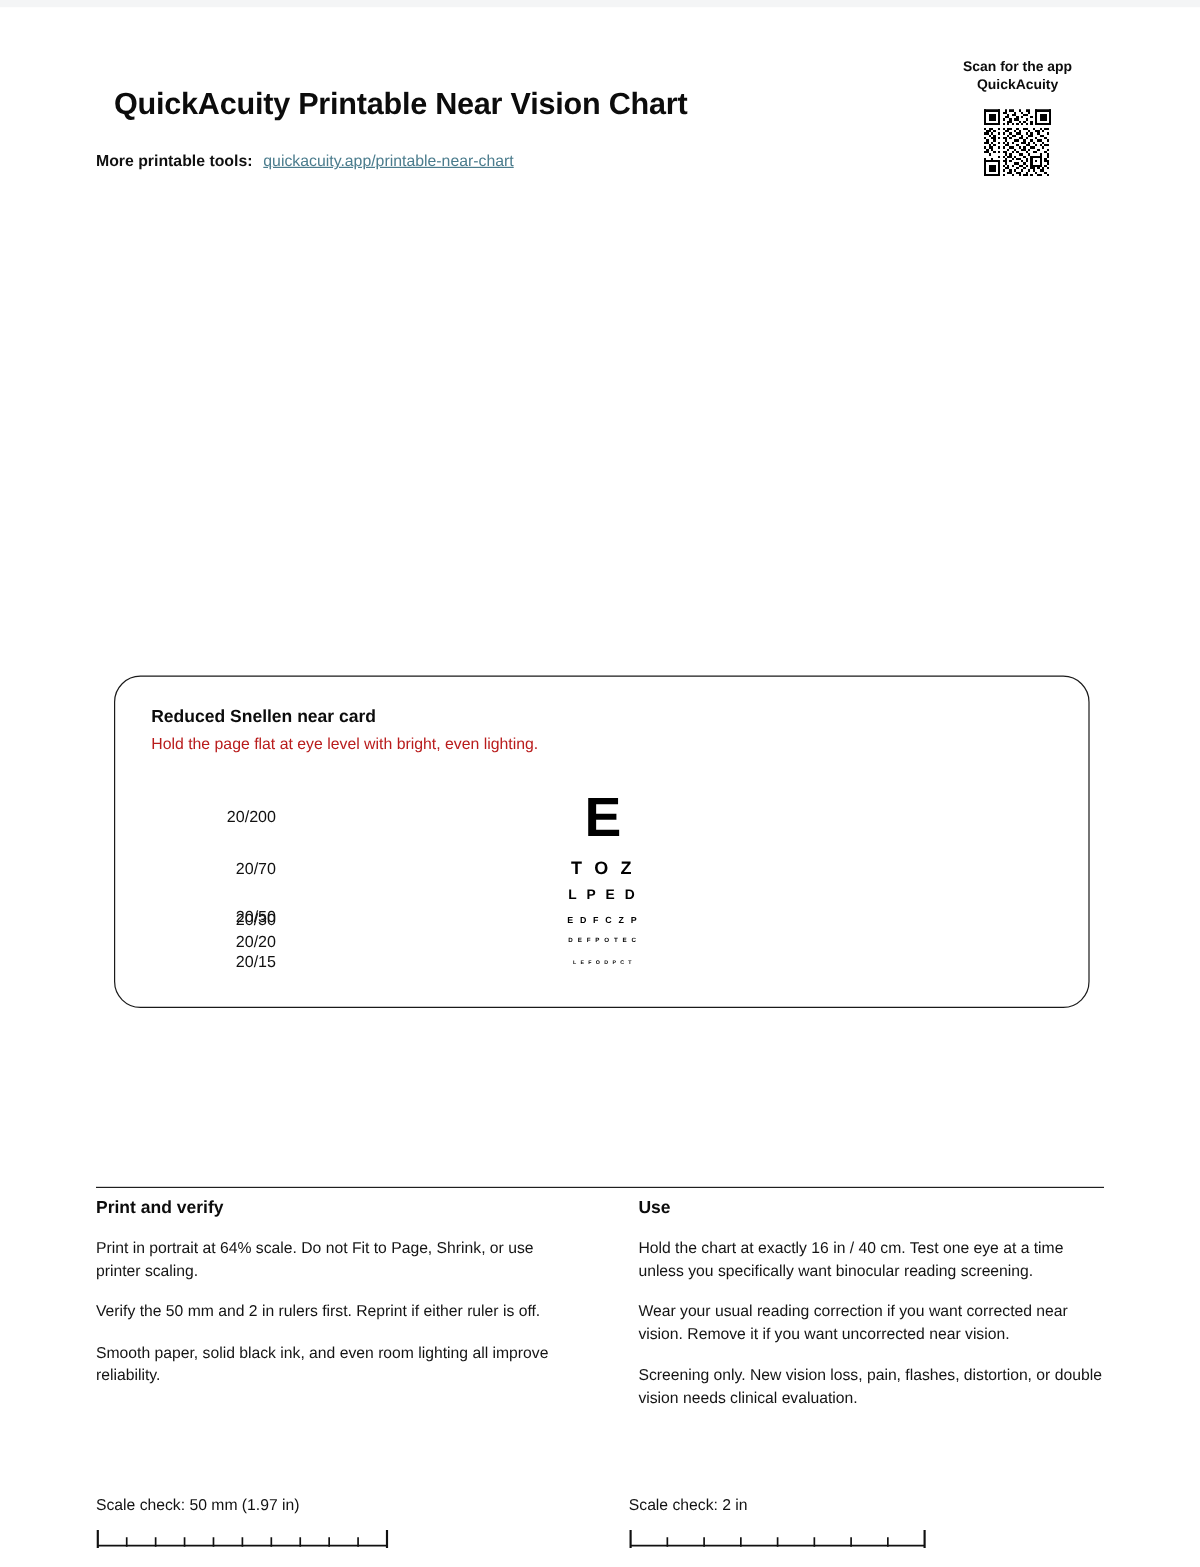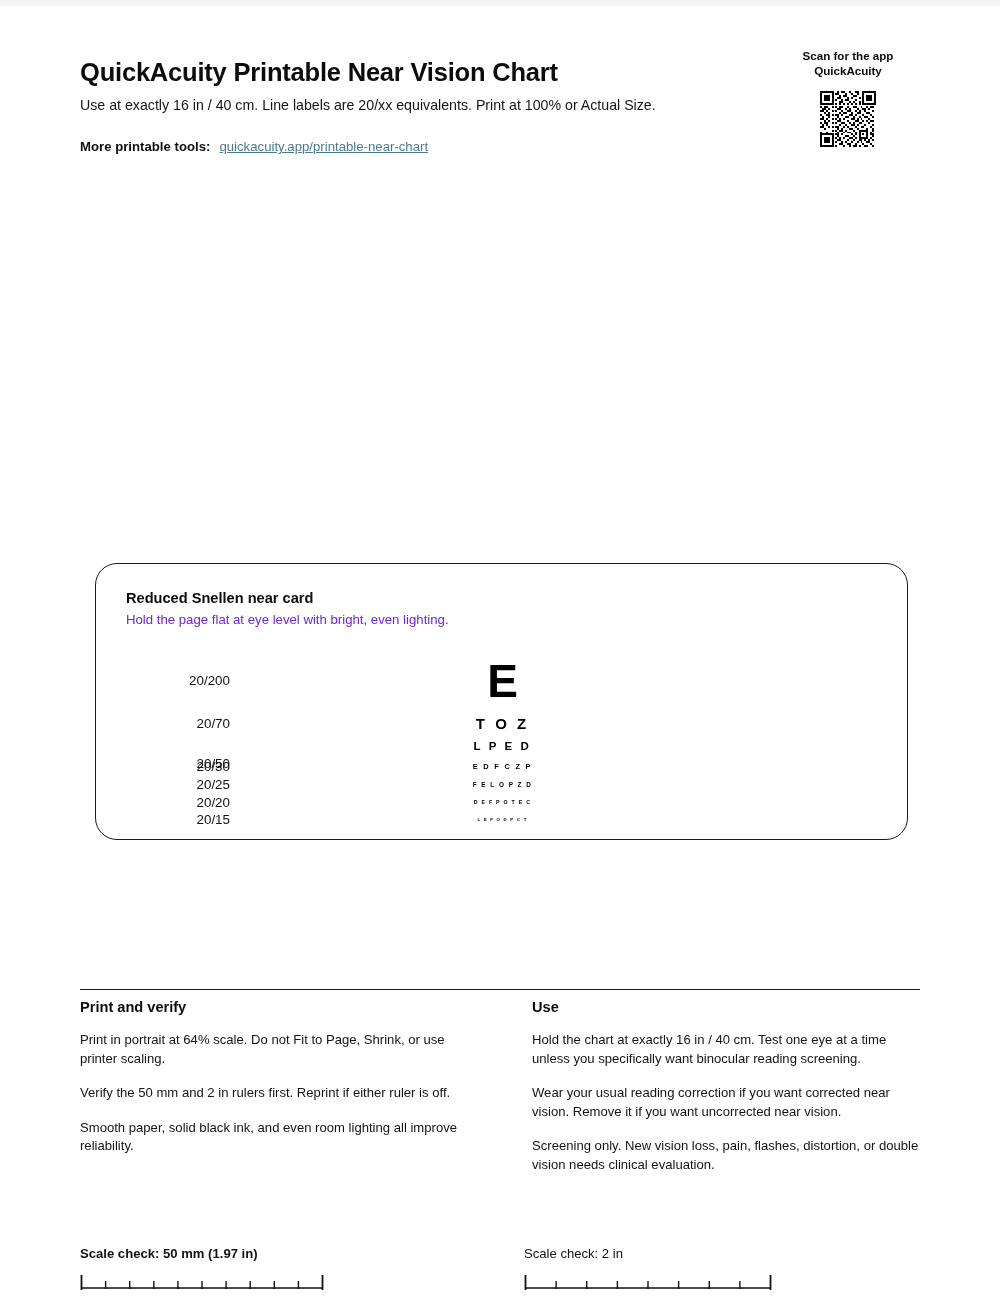--- a/index.html
+++ b/index.html
@@ -34,21 +34,21 @@
   .header {
     position: absolute;
     left: 80px;
     top: 58px;
     width: 860px;
   }
   .title {
     font-size: 25.5px;
     font-weight: bold;
     letter-spacing: -0.2px;
-    margin: 0;
+    margin: 15px;
     color: #0c0c0c;
     line-height: 1.15;
   }
   .subtitle {
     font-size: 14.2px;
     margin: 9px 0 0 0;
     color: #151515;
     line-height: 1.35;
   }
   .tools-line {
@@ -105,21 +105,21 @@
     top: 26px;
     font-size: 14.6px;
     font-weight: bold;
     color: #0c0c0c;
   }
   .card-sub {
     position: absolute;
     left: 30px;
     top: 48px;
     font-size: 13.2px;
-    color: #6d28d9;
+    color: #b91c1c;
   }
 
   .acuity-rows {
     position: absolute;
     left: 0;
     top: 86px;
     width: 813px;
   }
   .acuity-row {
     position: relative;
@@ -185,40 +185,39 @@
   .rulers {
     position: absolute;
     left: 80px;
     top: 1246px;
     width: 840px;
   }
   .ruler-block {
     position: absolute;
     top: 0;
   }
-  .ruler-block.mm { left: 0; font-weight: bold; }
+  .ruler-block.mm { left: 0; }
   .ruler-block.inch { left: 444px; }
   .ruler-caption {
     font-size: 13.1px;
     color: #121212;
     margin-bottom: 9px;
     white-space: nowrap;
   }
   .ruler-svg { display: block; }
 </style>
 </head>
 <body>
 
 <div class="page">
 
   <div class="top-band"></div>
 
   <div class="header">
     <h1 class="title">QuickAcuity Printable Near Vision Chart</h1>
-    <p class="subtitle">Use at exactly 16 in / 40 cm. Line labels are 20/xx equivalents. Print at 100% or Actual Size.</p>
     <p class="tools-line">
       <span class="tools-label">More printable tools:</span><a class="tools-link" href="#">quickacuity.app/printable-near-chart</a>
     </p>
   </div>
 
   <div class="qr-block">
     <div class="qr-caption">Scan for the app
 QuickAcuity</div>
     <svg class="qr-code" viewBox="0 0 29 29" shape-rendering="crispEdges">
       <rect width="29" height="29" fill="#ffffff"></rect>
@@ -453,24 +452,20 @@
           <div class="acuity-letters" style="font-size: 15px; letter-spacing: 3px; line-height: 24px; top: 0px;">T O Z</div>
         </div>
         <div class="acuity-row" style="height: 21px;">
           <div class="acuity-label" style="top: 2.5px; margin-top: 17px;">20/50</div>
           <div class="acuity-letters" style="font-size: 11.5px; letter-spacing: 2.6px; line-height: 21px; top: 0px;">L P E D</div>
         </div>
         <div class="acuity-row" style="height: 19px;">
           <div class="acuity-label" style="top: 1.5px;">20/30</div>
           <div class="acuity-letters" style="font-size: 7.4px; letter-spacing: 1.8px; line-height: 19px; top: 0px;">E D F C Z P</div>
         </div>
-        <div class="acuity-row" style="height: 18px;">
-          <div class="acuity-label" style="top: 1px;">20/25</div>
-          <div class="acuity-letters" style="font-size: 6.4px; letter-spacing: 1.5px; line-height: 18px; top: 0px;">F E L O P Z D</div>
-        </div>
         <div class="acuity-row" style="height: 17px;">
           <div class="acuity-label" style="top: 0.5px;">20/20</div>
           <div class="acuity-letters" style="font-size: 5.2px; letter-spacing: 1.3px; line-height: 17px; top: 0px;">D E F P O T E C</div>
         </div>
         <div class="acuity-row" style="height: 17px;">
           <div class="acuity-label" style="top: 0.5px;">20/15</div>
           <div class="acuity-letters" style="font-size: 4.4px; letter-spacing: 1.2px; line-height: 17px; top: 0px;">L E F O D P C T</div>
         </div>
       </div>
   </div>

